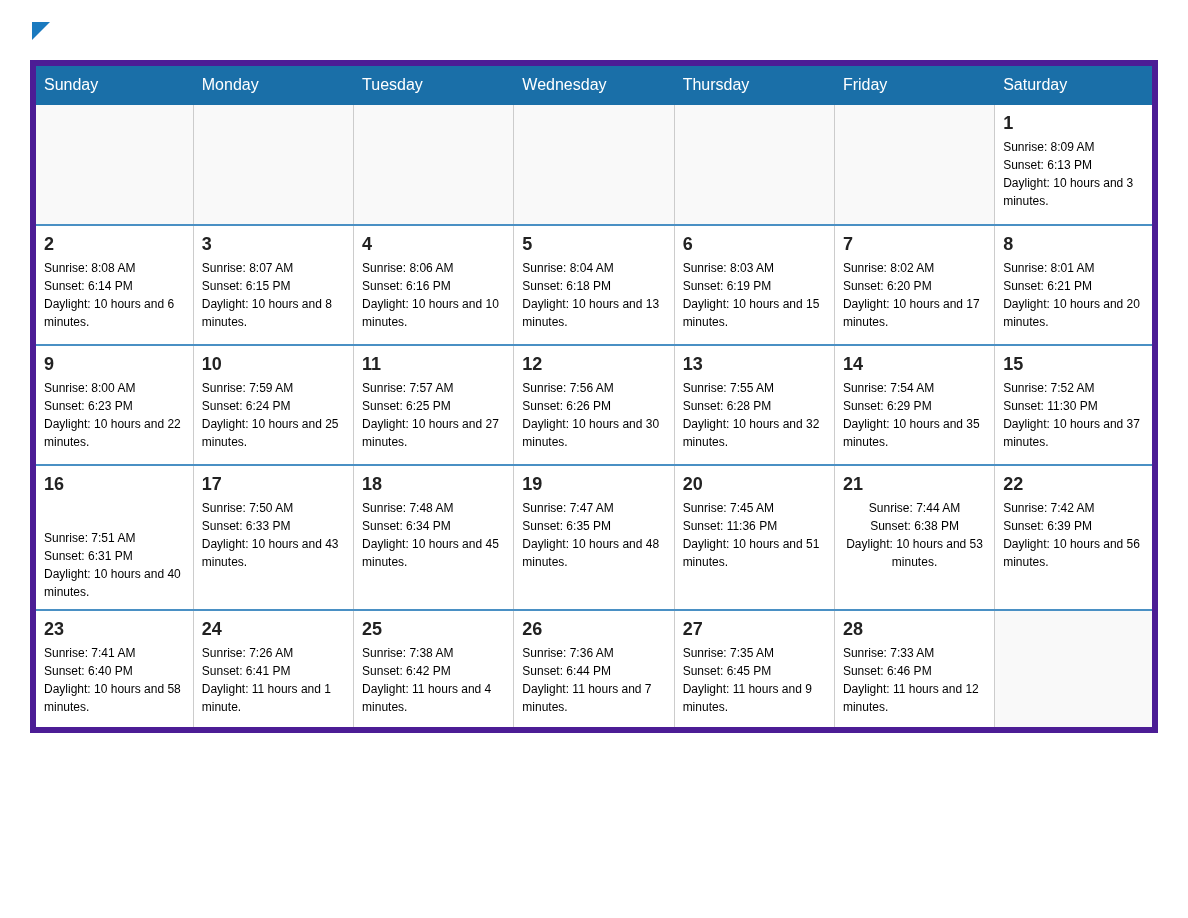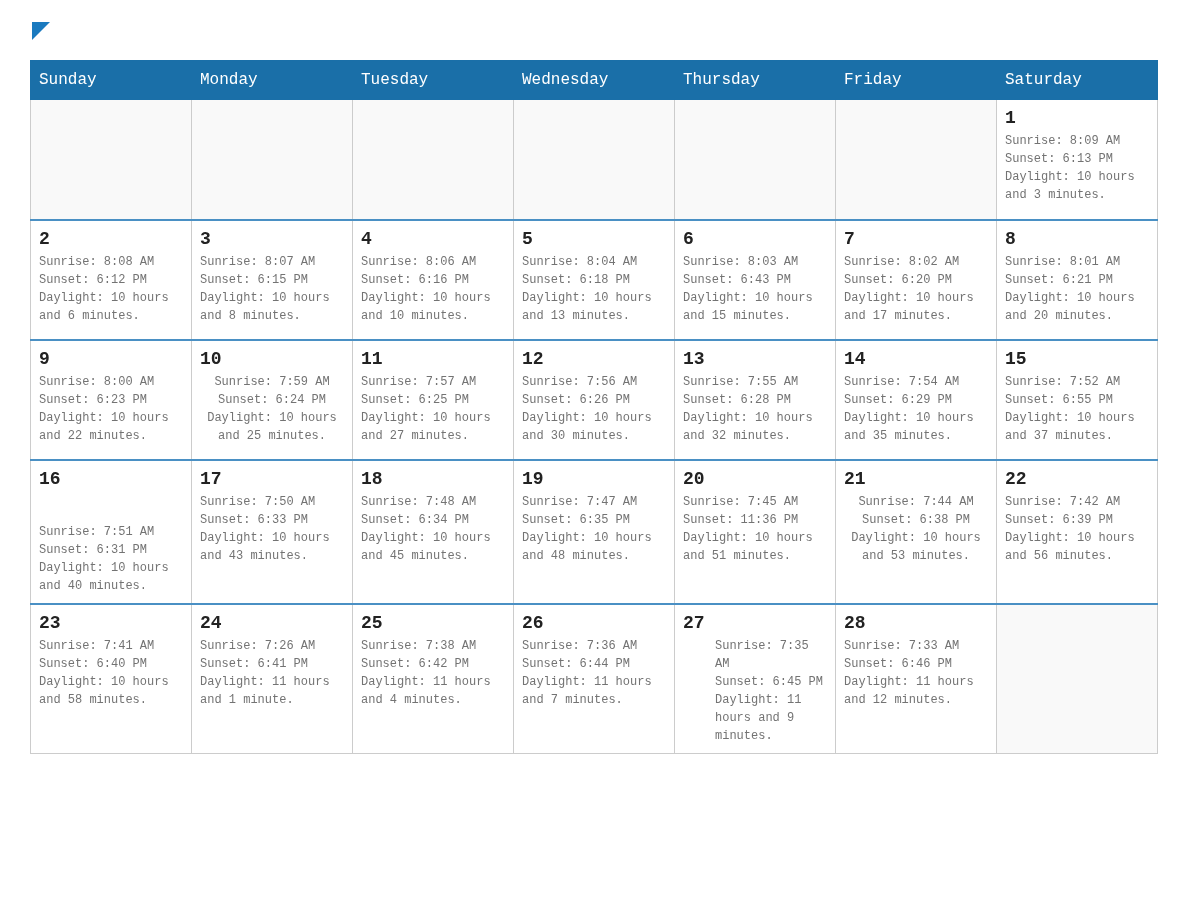--- a/index.html
+++ b/index.html
@@ -36,22 +36,21 @@
       line-height: 1.1;
     }
     .location-title {
       font-size: 20px;
       color: #444;
       margin-top: 4px;
     }
     .calendar {
       width: 100%;
       border-collapse: collapse;
-      border: 1px solid #4c1d95;
-      font-family: Liberation Mono, monospace;
+      border: 6px solid #4c1d95;
     }
     .calendar th {
       background-color: #1a6fa8;
       color: #fff;
       padding: 10px 8px;
       font-size: 16px;
       font-weight: normal;
       text-align: left;
       border: 1px solid #1a6fa8;
     }
@@ -63,21 +62,21 @@
       height: 120px;
     }
     .day-number {
       font-size: 18px;
       font-weight: bold;
       color: #222;
       margin-bottom: 4px;
     }
     .day-info {
       font-size: 12px;
-      color: #737373;
+      color: #000000;
       line-height: 1.5;
     }
     .empty-cell {
       background: #f9f9f9;
     }
     tr:not(:first-child) td {
       border-top: 2px solid #4a90c4;
     }
     .logo-wrapper {
       display: flex;
@@ -138,21 +137,21 @@
           <div class="day-number">1</div>
           <div class="day-info" style="white-space: pre-line;">Sunrise: 8:09 AM
 Sunset: 6:13 PM
 Daylight: 10 hours and 3 minutes.</div>
         </td>
       </tr>
       <tr>
         <td>
           <div class="day-number">2</div>
           <div class="day-info" style="white-space: pre-line;">Sunrise: 8:08 AM
-Sunset: 6:12 PM
+Sunset: 6:14 PM
 Daylight: 10 hours and 6 minutes.</div>
         </td>
         <td>
           <div class="day-number">3</div>
           <div class="day-info" style="white-space: pre-line;">Sunrise: 8:07 AM
 Sunset: 6:15 PM
 Daylight: 10 hours and 8 minutes.</div>
         </td>
         <td>
           <div class="day-number">4</div>
@@ -162,21 +161,21 @@
         </td>
         <td>
           <div class="day-number">5</div>
           <div class="day-info" style="white-space: pre-line;">Sunrise: 8:04 AM
 Sunset: 6:18 PM
 Daylight: 10 hours and 13 minutes.</div>
         </td>
         <td>
           <div class="day-number">6</div>
           <div class="day-info" style="white-space: pre-line;">Sunrise: 8:03 AM
-Sunset: 6:43 PM
+Sunset: 6:19 PM
 Daylight: 10 hours and 15 minutes.</div>
         </td>
         <td>
           <div class="day-number">7</div>
           <div class="day-info" style="white-space: pre-line;">Sunrise: 8:02 AM
 Sunset: 6:20 PM
 Daylight: 10 hours and 17 minutes.</div>
         </td>
         <td>
           <div class="day-number">8</div>
@@ -187,21 +186,21 @@
       </tr>
       <tr>
         <td>
           <div class="day-number">9</div>
           <div class="day-info" style="white-space: pre-line;">Sunrise: 8:00 AM
 Sunset: 6:23 PM
 Daylight: 10 hours and 22 minutes.</div>
         </td>
         <td>
           <div class="day-number">10</div>
-          <div class="day-info" style="white-space: pre-line; text-align: center;">Sunrise: 7:59 AM
+          <div class="day-info" style="white-space: pre-line;">Sunrise: 7:59 AM
 Sunset: 6:24 PM
 Daylight: 10 hours and 25 minutes.</div>
         </td>
         <td>
           <div class="day-number">11</div>
           <div class="day-info" style="white-space: pre-line;">Sunrise: 7:57 AM
 Sunset: 6:25 PM
 Daylight: 10 hours and 27 minutes.</div>
         </td>
         <td>
@@ -218,21 +217,21 @@
         </td>
         <td>
           <div class="day-number">14</div>
           <div class="day-info" style="white-space: pre-line;">Sunrise: 7:54 AM
 Sunset: 6:29 PM
 Daylight: 10 hours and 35 minutes.</div>
         </td>
         <td>
           <div class="day-number">15</div>
           <div class="day-info" style="white-space: pre-line;">Sunrise: 7:52 AM
-Sunset: 6:55 PM
+Sunset: 11:30 PM
 Daylight: 10 hours and 37 minutes.</div>
         </td>
       </tr>
       <tr>
         <td>
           <div class="day-number">16</div>
           <div class="day-info" style="white-space: pre-line; margin-top: 34px;">Sunrise: 7:51 AM
 Sunset: 6:31 PM
 Daylight: 10 hours and 40 minutes.</div>
         </td>
@@ -293,21 +292,21 @@
 Daylight: 11 hours and 4 minutes.</div>
         </td>
         <td>
           <div class="day-number">26</div>
           <div class="day-info" style="white-space: pre-line;">Sunrise: 7:36 AM
 Sunset: 6:44 PM
 Daylight: 11 hours and 7 minutes.</div>
         </td>
         <td>
           <div class="day-number">27</div>
-          <div class="day-info" style="white-space: pre-line; margin-left: 32px;">Sunrise: 7:35 AM
+          <div class="day-info" style="white-space: pre-line;">Sunrise: 7:35 AM
 Sunset: 6:45 PM
 Daylight: 11 hours and 9 minutes.</div>
         </td>
         <td>
           <div class="day-number">28</div>
           <div class="day-info" style="white-space: pre-line;">Sunrise: 7:33 AM
 Sunset: 6:46 PM
 Daylight: 11 hours and 12 minutes.</div>
         </td>
         <td class="empty-cell"></td>

